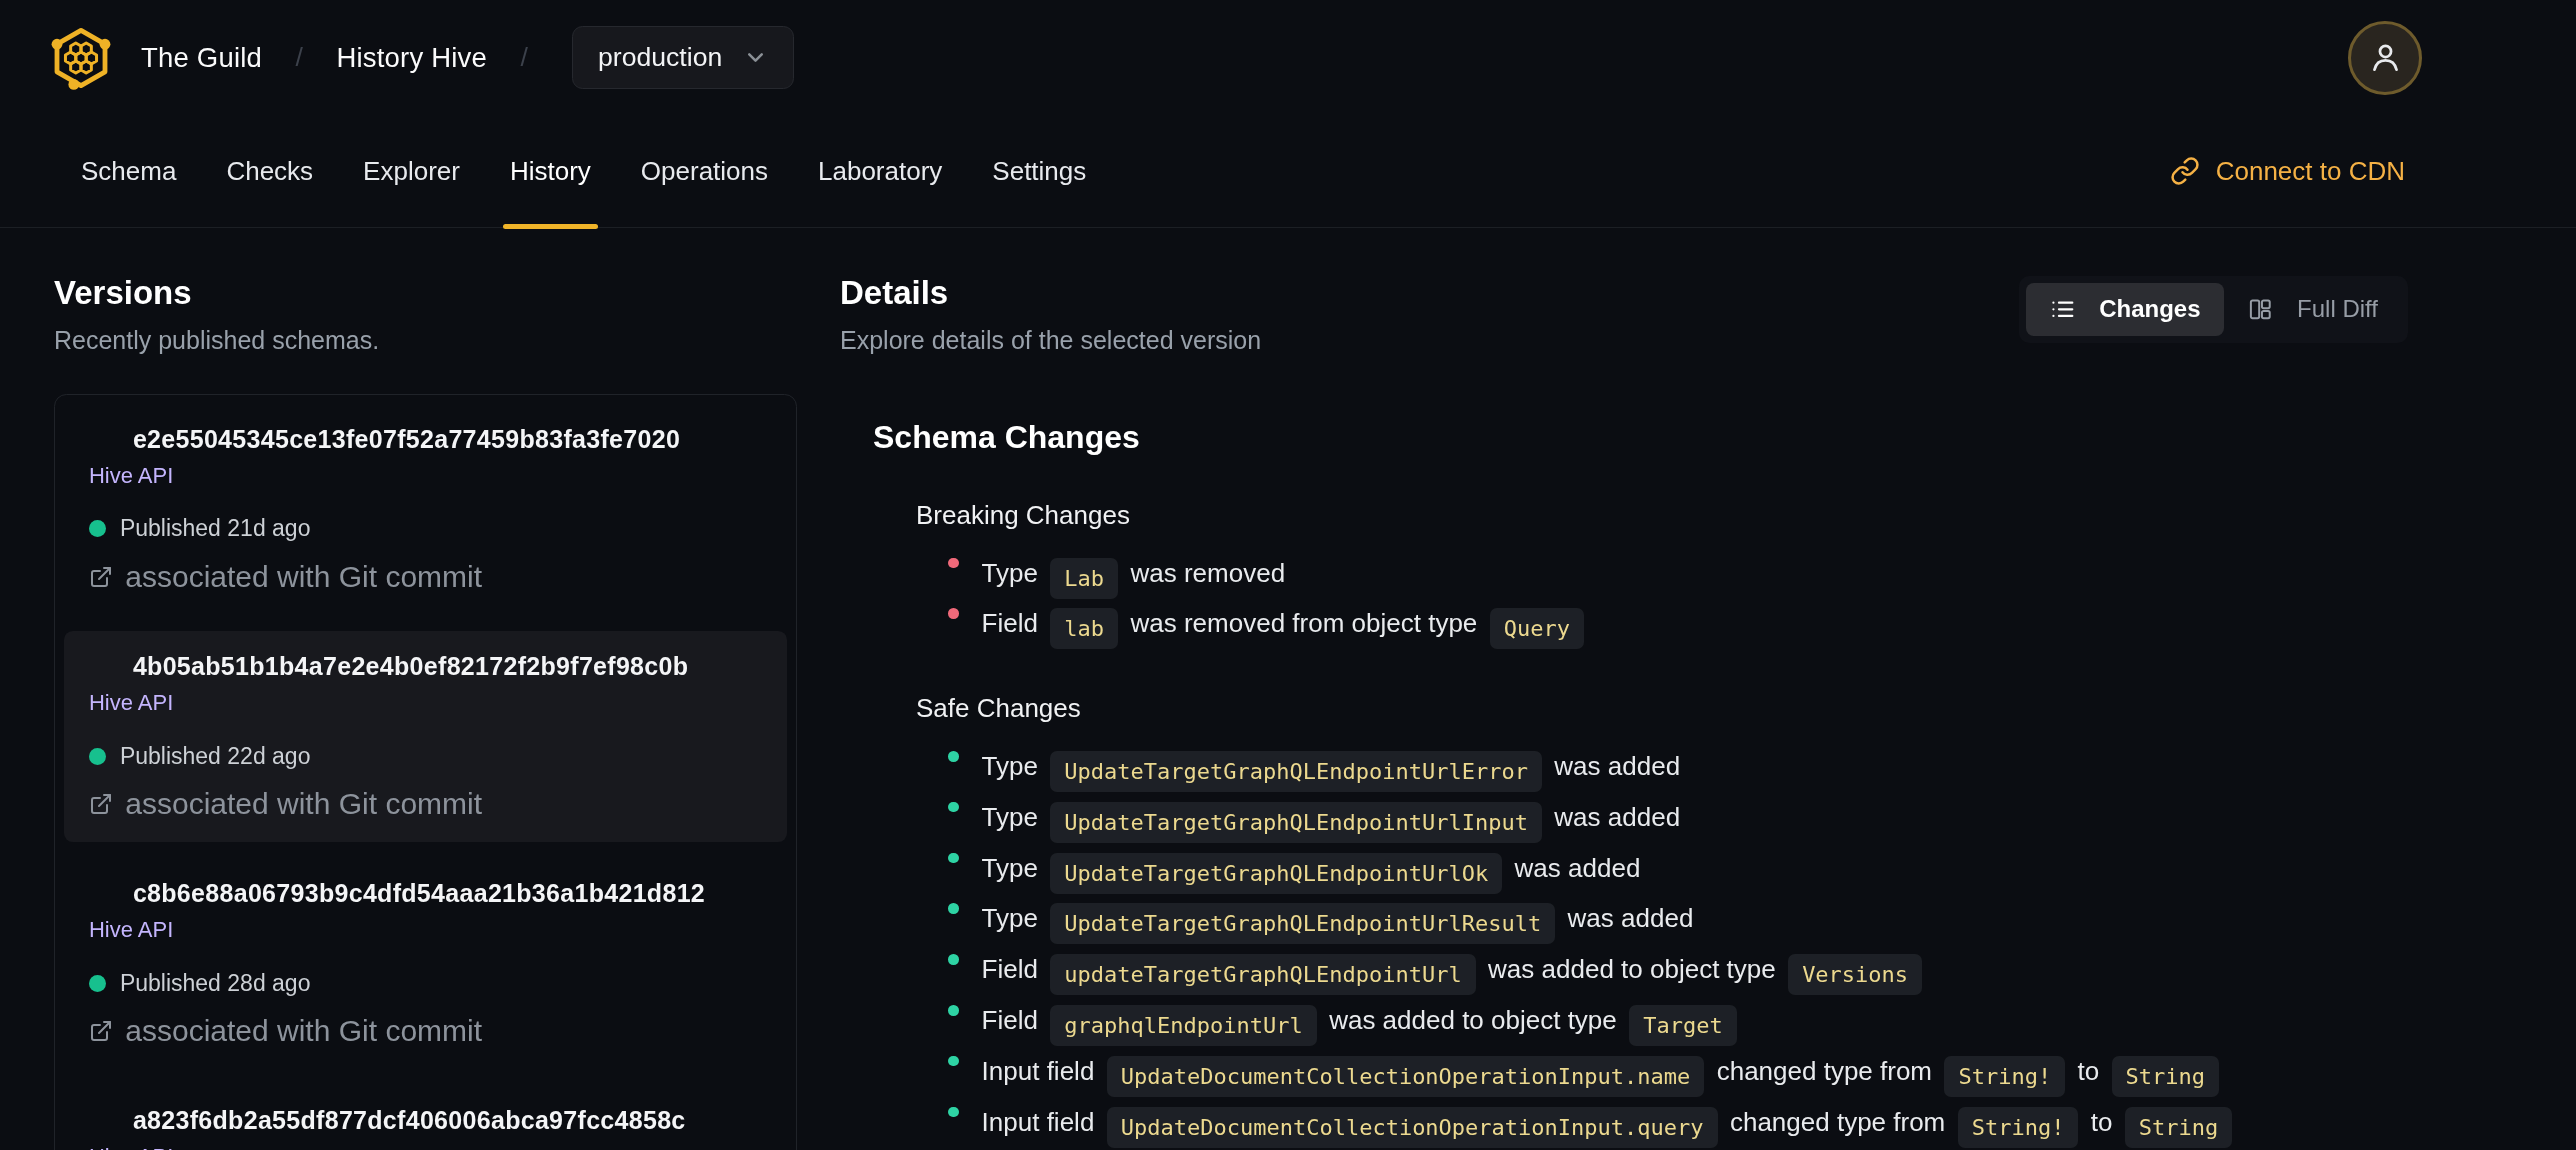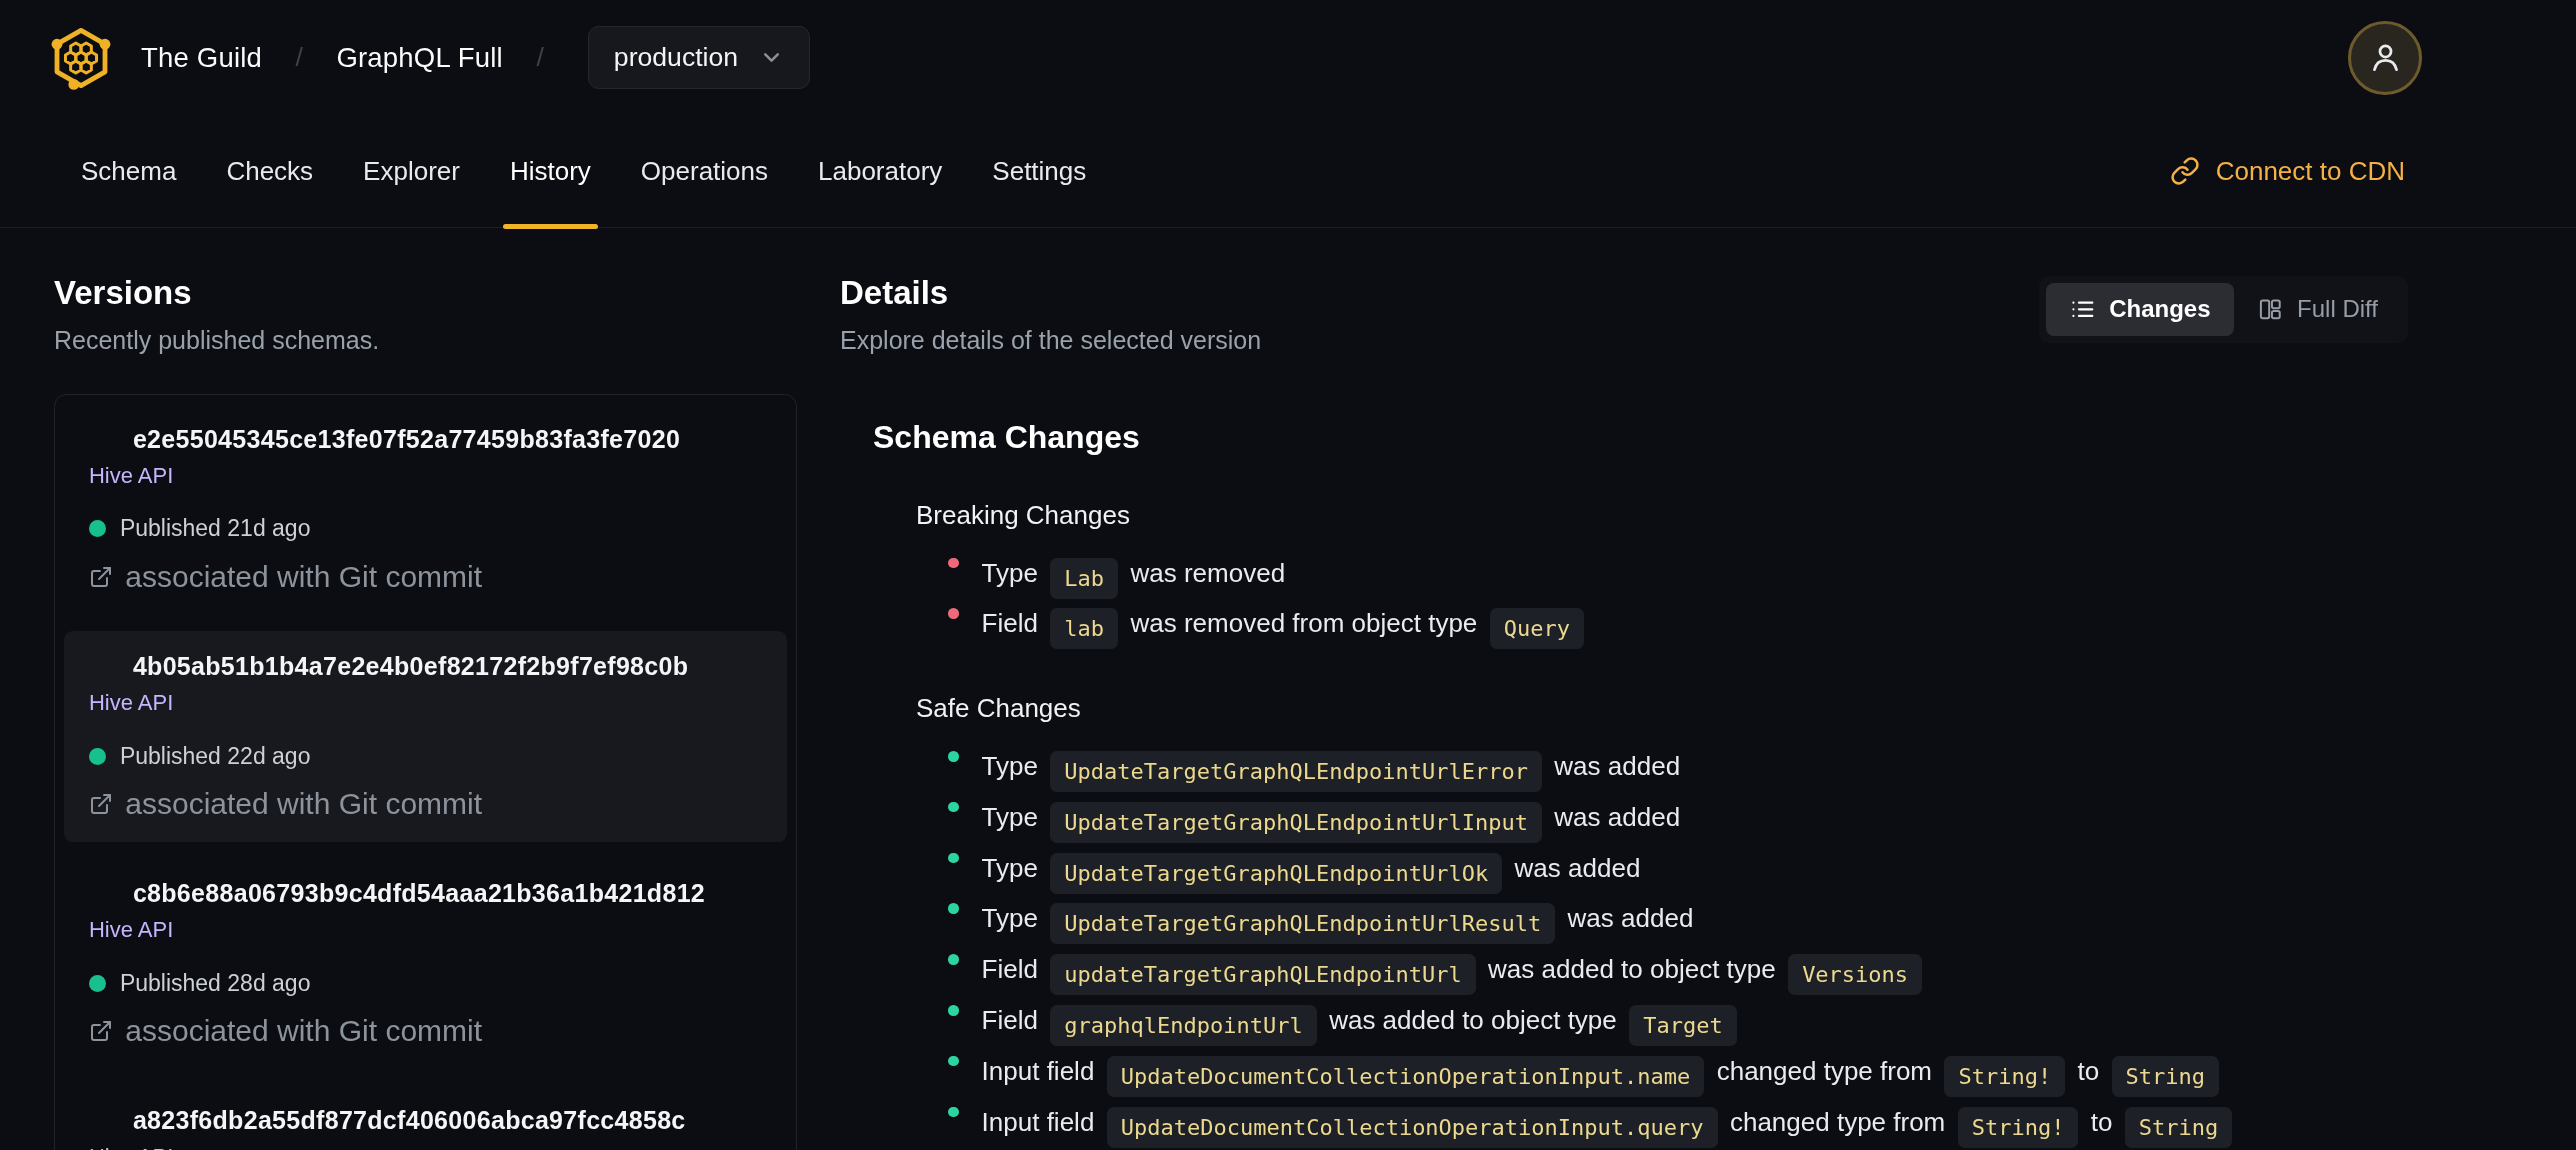--- a/index.html
+++ b/index.html
@@ -50,21 +50,21 @@
   .v-service { font-size:22px; color:#c4b5fd; margin-top:8.9px; }
   .v-status { display:flex; align-items:center; gap:14px; margin-top:26.6px; font-size:23px; color:#cdd1d6; }
   .dot { width:17px; height:17px; border-radius:50%; background:var(--published); flex:none; }
   .v-git { display:flex; align-items:center; gap:12.4px; margin-top:17.7px; font-size:30px; color:#8d939c; }
   .v-git svg { width:24px; height:24px; }
 
   
   .details-col { flex:1; min-width:0; }
   .details-head { display:flex; justify-content:space-between; align-items:flex-start; }
   .toggle-group { display:flex; background:#101218; border-radius:10.6px; padding:7px; margin-top:1.8px; }
-  .toggle-btn { display:flex; align-items:center; gap:14px; font-size:24px; padding:12.4px 23px; border-radius:8px;
+  .toggle-btn { display:flex; align-items:center; gap:24px; font-size:24px; padding:12.4px 23px; border-radius:8px;
     color:#979da6; font-weight:500; cursor:pointer; white-space:nowrap; }
   .toggle-btn.active { background:#2c2d32; color:#ffffff; font-weight:600; }
   .toggle-btn svg { width:26.6px; height:26.6px; }
 
   .schema-block { margin-top:64px; padding-left:33px; }
   .schema-title { font-size:32px; font-weight:700; color:#ffffff; }
   .change-section { margin-top:44px; padding-left:43px; }
   .section-title { font-size:26px; font-weight:500; color:#f1f2f4; }
   .change-list { margin-top:26.6px; padding-left:32px; list-style:none; }
   .change-row { display:flex; align-items:flex-start; margin-bottom:9.8px; min-height:41px; font-size:26px; color:#e9ebee; }
@@ -93,21 +93,21 @@
         </g>
         <g fill="#efb226" stroke="none">
           <circle cx="10" cy="29" r="9"></circle>
           <circle cx="90" cy="29" r="9"></circle>
           <circle cx="38" cy="96" r="9"></circle>
         </g>
       </svg>
     </span>
     <span class="crumb">The Guild</span>
     <span class="slash">/</span>
-    <span class="crumb">GraphQL Full</span>
+    <span class="crumb">History Hive</span>
     <span class="slash">/</span>
     <button class="target-btn" style="border-style:solid;">
       <span>production</span>
       <span>
         <svg viewBox="0 0 24 24" fill="none" stroke="#8b9096" stroke-width="2.4" stroke-linecap="round" stroke-linejoin="round">
             <path d="M6 9l6 6 6-6"></path>
           </svg>
       </span>
     </button>
   </div>

